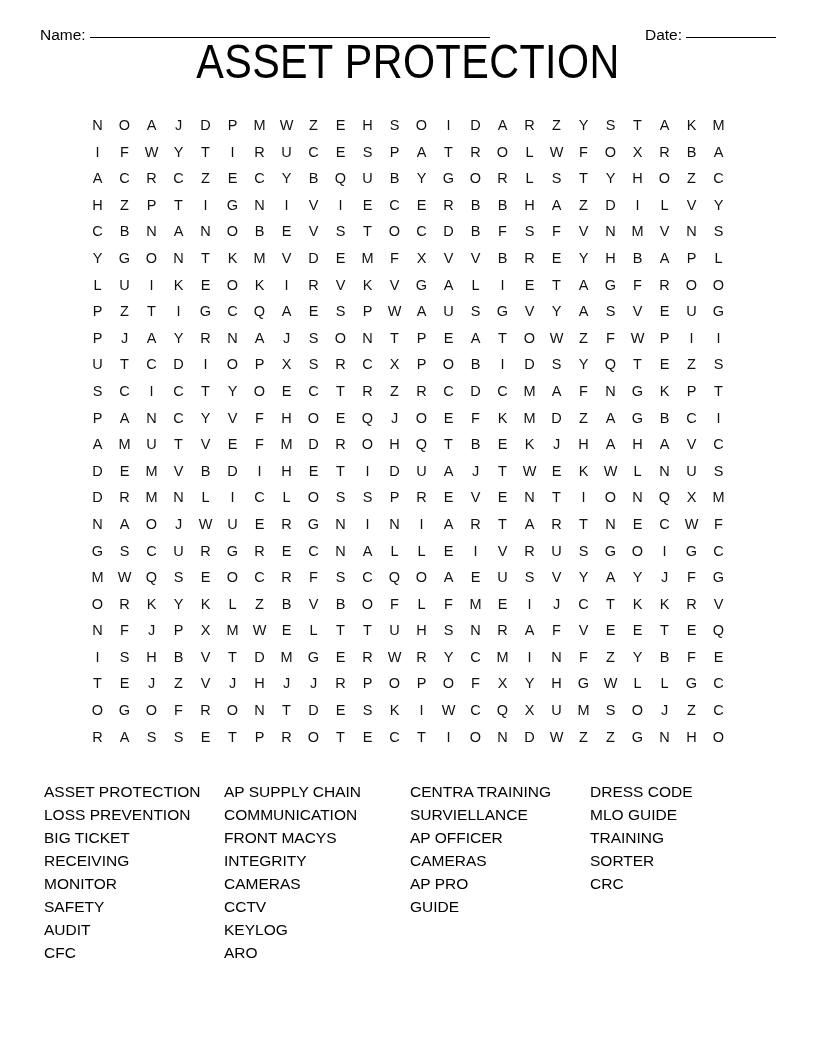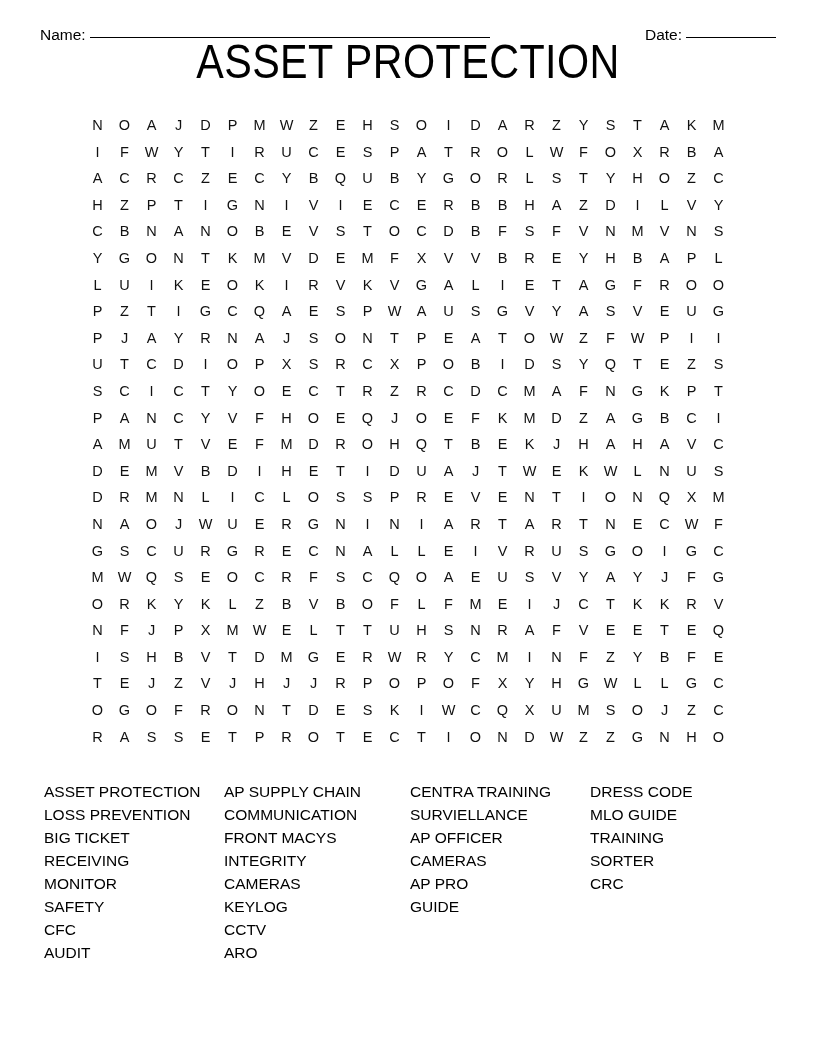--- a/index.html
+++ b/index.html
@@ -704,31 +704,31 @@
   </div>
 
 <div class="word-list" id="word-list">
     <div class="word-col">
       <div class="word-item">ASSET PROTECTION</div>
       <div class="word-item">LOSS PREVENTION</div>
       <div class="word-item">BIG TICKET</div>
       <div class="word-item">RECEIVING</div>
       <div class="word-item">MONITOR</div>
       <div class="word-item">SAFETY</div>
+      <div class="word-item">AUDIT</div>
       <div class="word-item">CFC</div>
-      <div class="word-item">AUDIT</div>
     </div>
     <div class="word-col">
       <div class="word-item">AP SUPPLY CHAIN</div>
       <div class="word-item">COMMUNICATION</div>
       <div class="word-item">FRONT MACYS</div>
       <div class="word-item">INTEGRITY</div>
       <div class="word-item">CAMERAS</div>
+      <div class="word-item">CCTV</div>
       <div class="word-item">KEYLOG</div>
-      <div class="word-item">CCTV</div>
       <div class="word-item">ARO</div>
     </div>
     <div class="word-col">
       <div class="word-item">CENTRA TRAINING</div>
       <div class="word-item">SURVIELLANCE</div>
       <div class="word-item">AP OFFICER</div>
       <div class="word-item">CAMERAS</div>
       <div class="word-item">AP PRO</div>
       <div class="word-item">GUIDE</div>
     </div>

